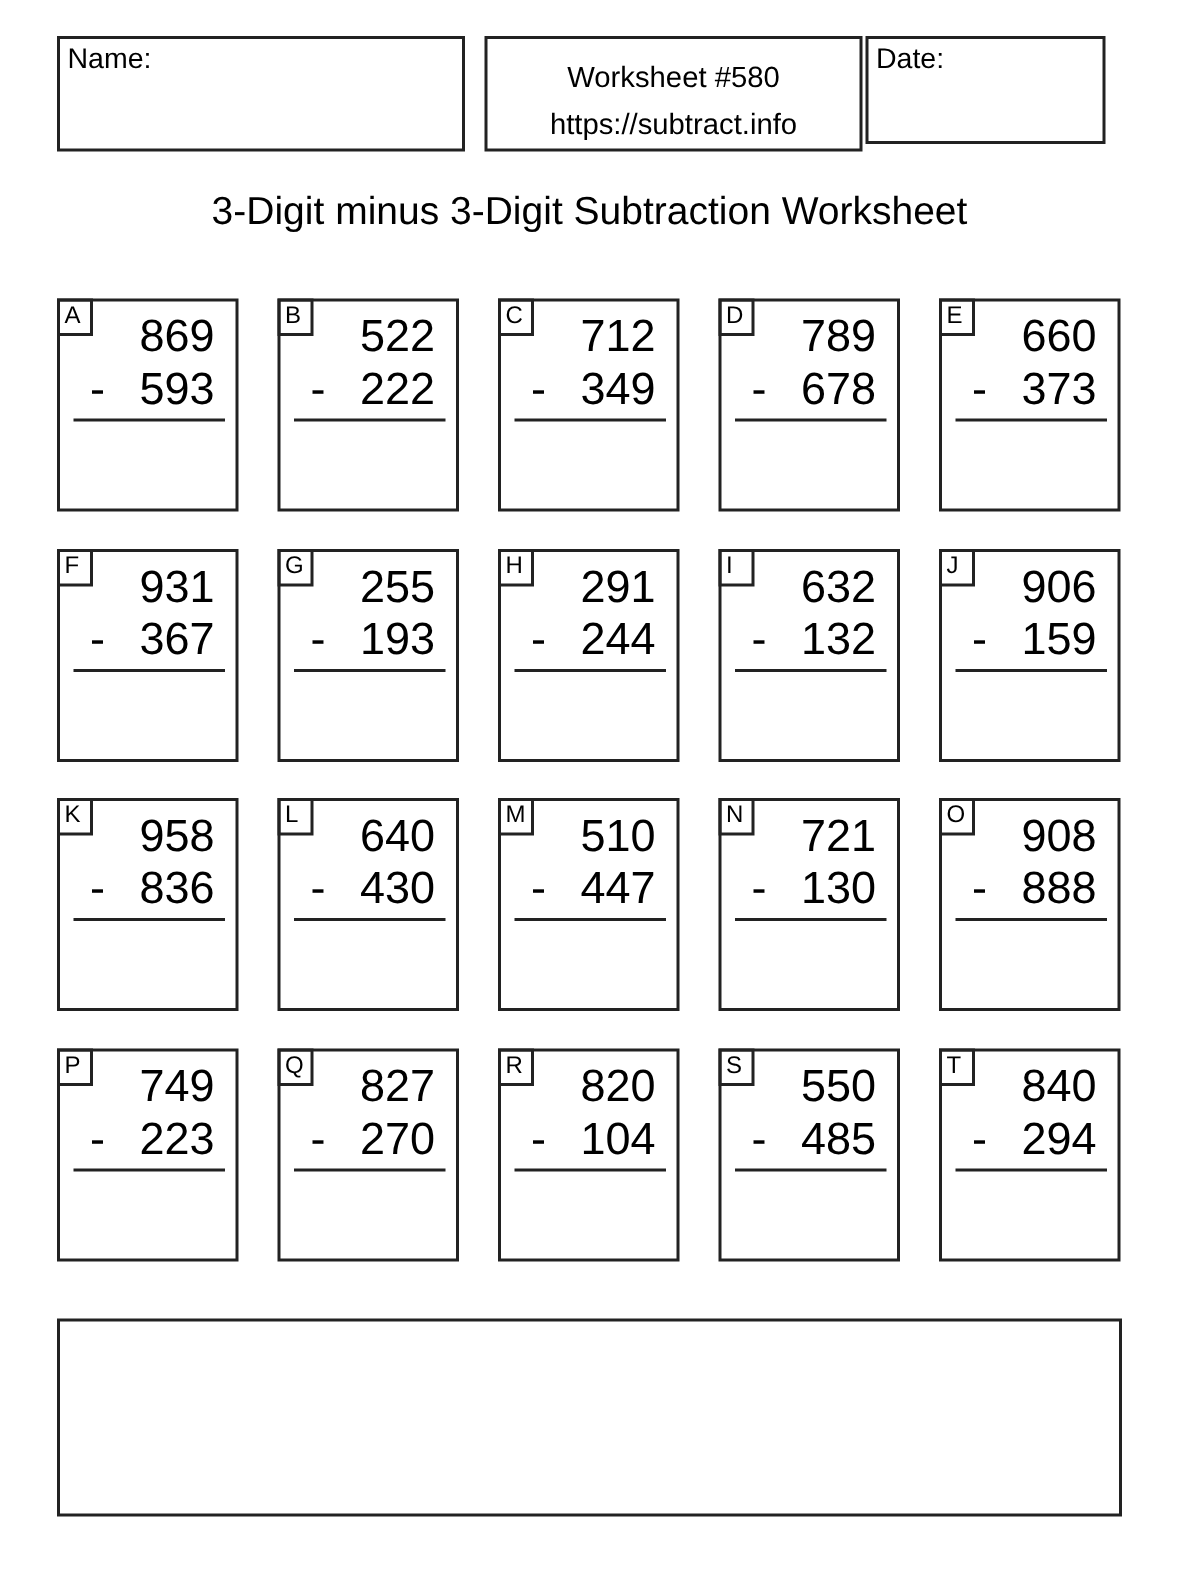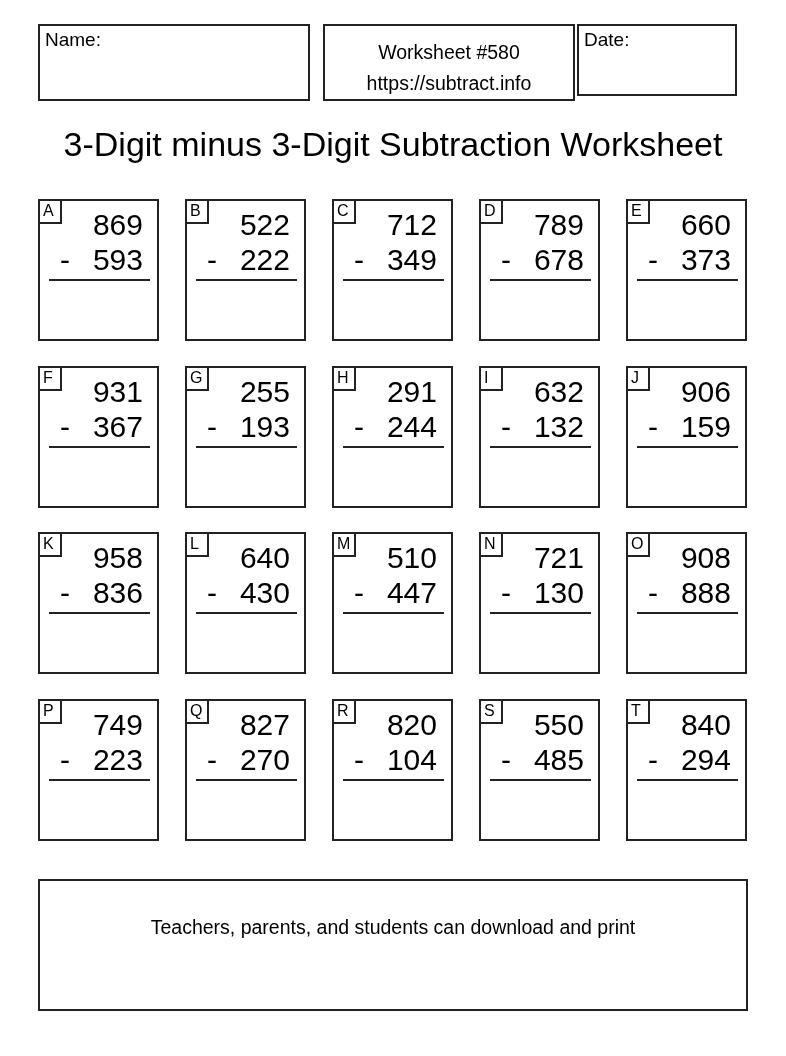--- a/index.html
+++ b/index.html
@@ -5,21 +5,21 @@
   html, body { margin: 0; padding: 0; background: #ffffff; }
   body { width: 786px; height: 1056px; position: relative; overflow: hidden;
          font-family: "Liberation Sans", sans-serif; color: #000; }
   .hbox { position: absolute; border: 2px solid #222; box-sizing: border-box; }
   #name-box { left: 38px; top: 24px; width: 272px; height: 77px; }
   #ws-box { left: 323px; top: 24px; width: 252px; height: 77px; text-align: center; }
   #date-box { left: 577px; top: 24px; width: 160px; height: 72px; }
   .hlabel { position: absolute; left: 5px; top: 3px; font-size: 19px; }
   .wsline { font-size: 19.5px; line-height: 31px; }
   #ws-box .wslines { margin-top: 11px; }
-  #title { position: absolute; left: 0; width: 786px; top: 125px; text-align: center; font-size: 34px; }
+  #title { position: absolute; left: 0; width: 786px; top: 125px; text-align: center; font-size: 26px; }
   .prob { position: absolute; width: 121px; height: 142px; border: 2px solid #222; box-sizing: border-box; }
   .plabel { position: absolute; left: -2px; top: -2px; width: 24px; height: 25px; border: 2px solid #222;
             box-sizing: border-box; font-size: 16px; line-height: 20px; padding-left: 3px; }
   .n1 { position: absolute; right: 14px; top: 6px; font-size: 30px; line-height: 36px; }
   .n2 { position: absolute; right: 14px; top: 41px; font-size: 30px; line-height: 36px; }
   .minus { position: absolute; left: 20px; top: 41px; font-size: 30px; line-height: 36px; }
   .rule { position: absolute; left: 9px; right: 7px; top: 78px; height: 2px; background: #222; }
   #footer { position: absolute; left: 38px; top: 879px; width: 710px; height: 132px; border: 2px solid #222;
             box-sizing: border-box; text-align: center; font-size: 19.5px; }
   #footer .f1 { position: absolute; left: 0; right: 0; top: 35px; }
@@ -180,14 +180,13 @@
     <div class="prob" style="left: 626px; top: 699px;">
       <div class="plabel">T</div>
       <div class="n1">840</div>
       <div class="minus">-</div>
       <div class="n2">294</div>
       <div class="rule"></div>
     </div>
   </div>
 
 <div id="footer">
-  <div class="f1">Teachers, parents, and students can download and print</div>
 </div>
 
 </body></html>

